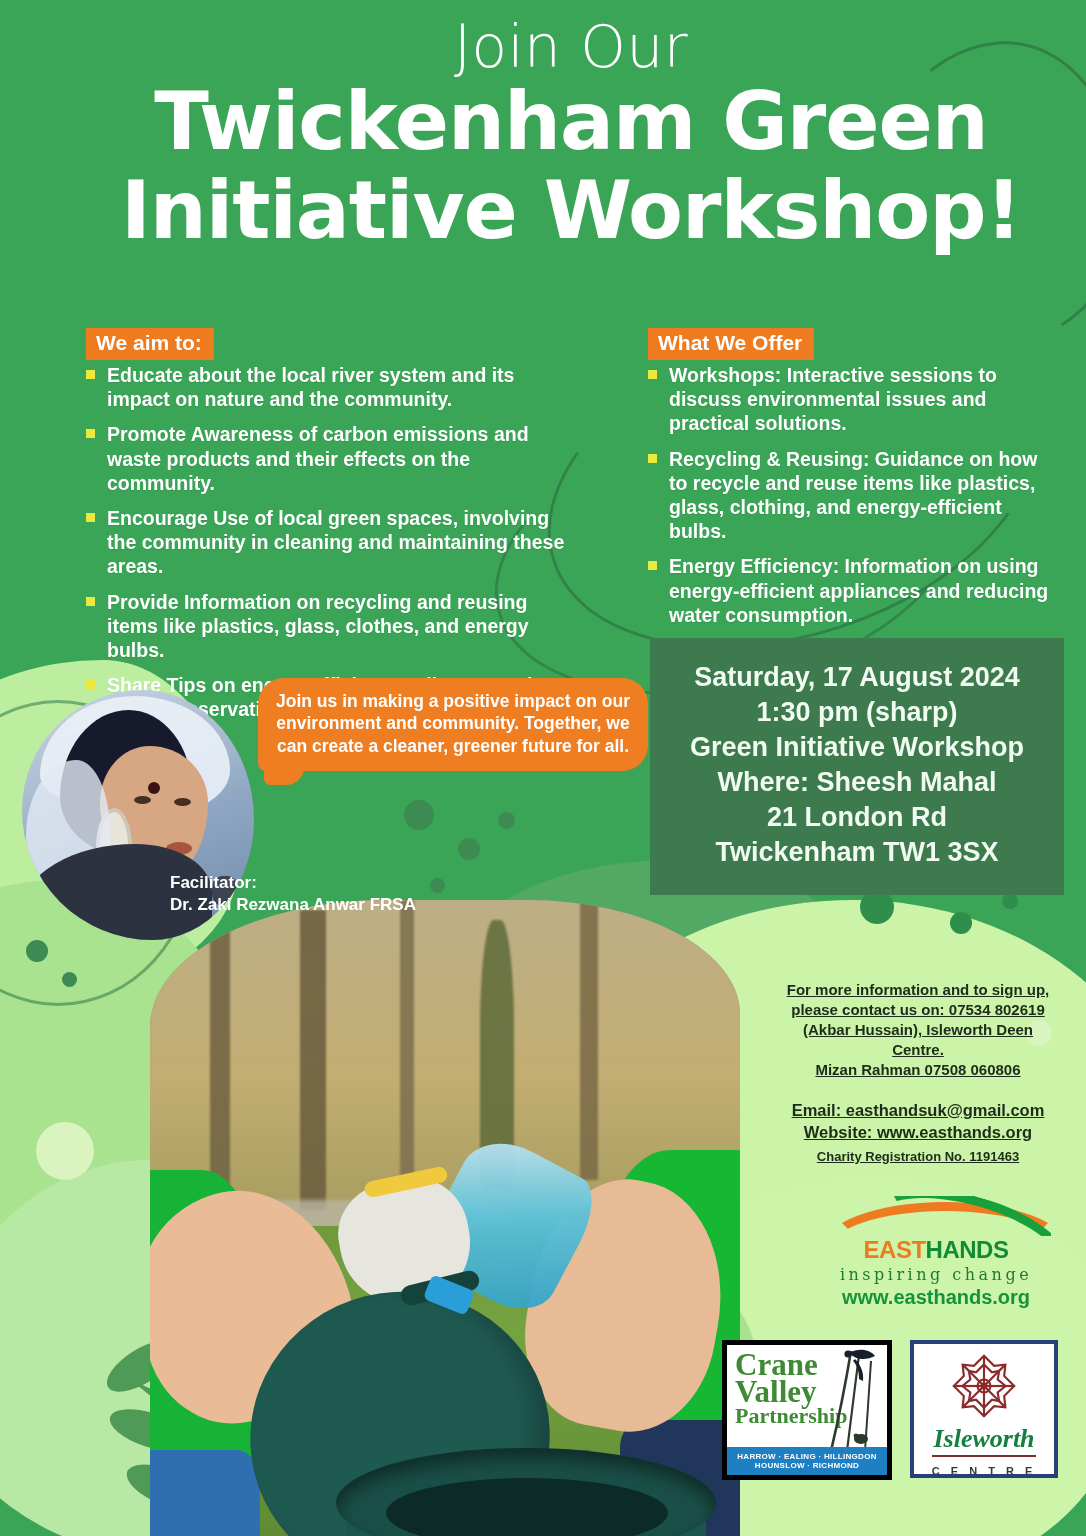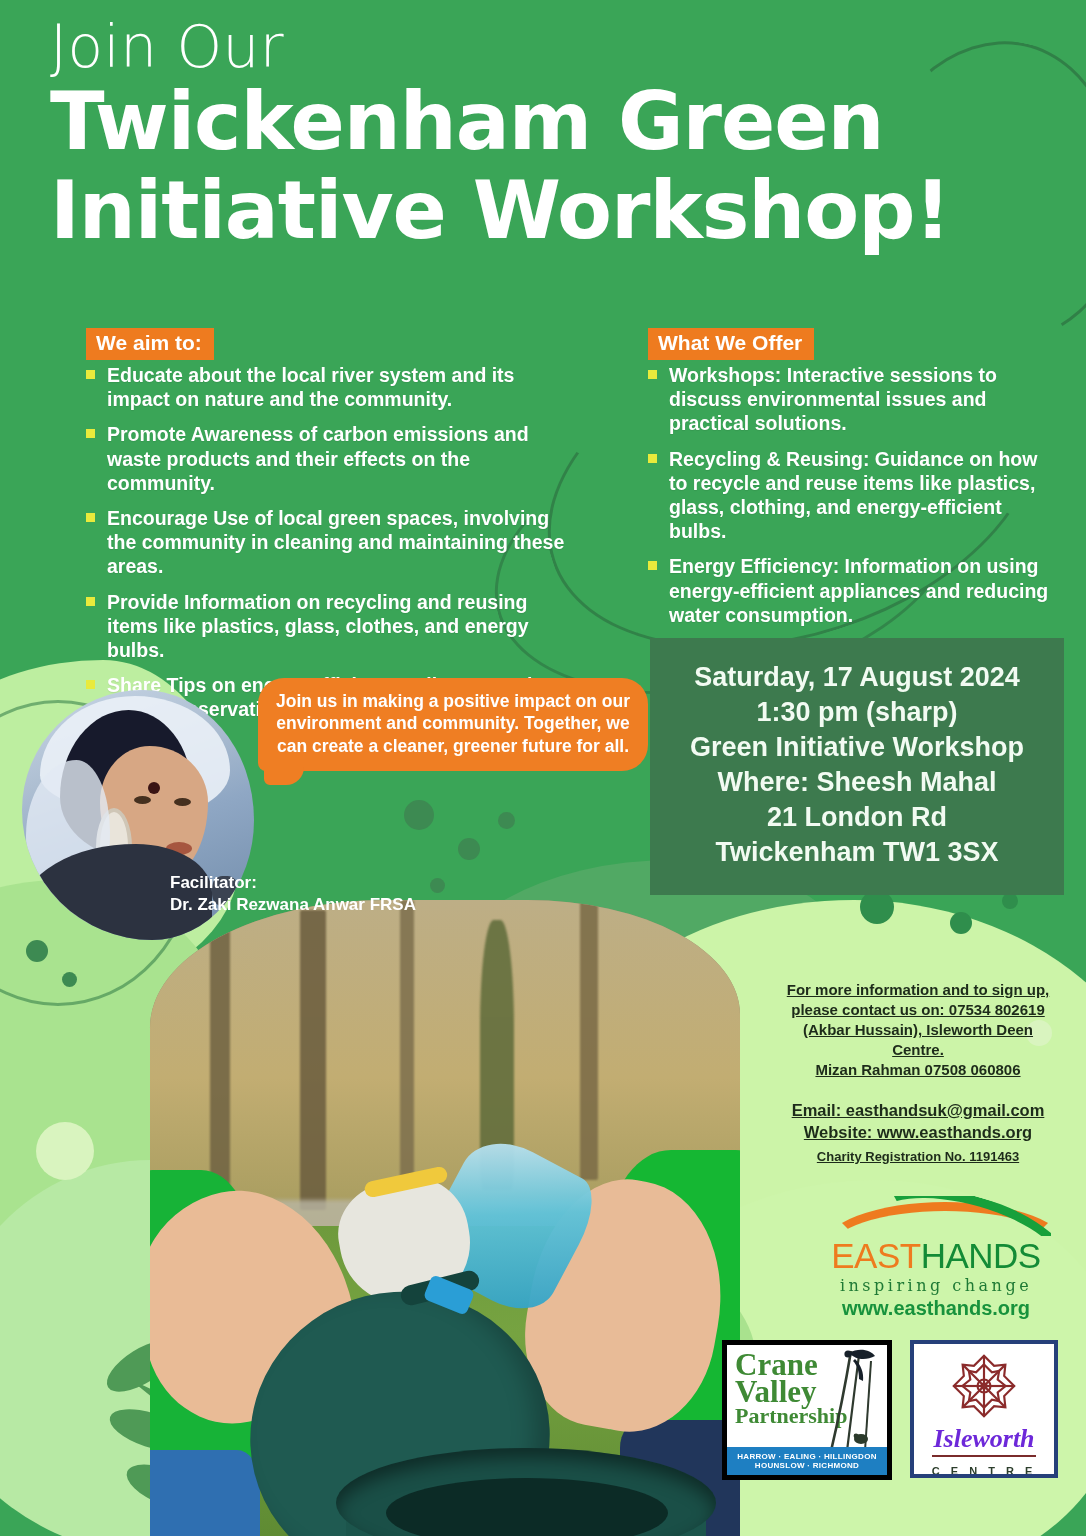--- a/index.html
+++ b/index.html
@@ -81,22 +81,22 @@
   .blob-r-dark{
     position:absolute;right:330px;top:1220px;width:500px;height:320px;
     background:#a9e28e;border-radius:50% 50% 46% 54%/56% 44% 56% 44%;
   }
   .leaf-sprig{
     position:absolute;left:90px;top:1270px;width:300px;height:270px;
   }
 
   
   .headline{
-    position:absolute;left:8px;right:0;top:18px;
-    color:#ffffff;z-index:6;padding-left:42px;
+    position:absolute;left:14px;right:0;top:18px;
+    text-align:center;color:#ffffff;z-index:6;padding-left:42px;
   }
   .h-small{
     font-size:58px;font-weight:300;line-height:1.0;letter-spacing:.5px;
     font-family:"DejaVu Sans", sans-serif;
   }
   .h-big{
     font-size:80px;font-weight:700;line-height:1.06;letter-spacing:-1px;
     margin-top:4px;font-family:"DejaVu Sans", sans-serif;
   }
 
@@ -320,21 +320,21 @@
   .eh-arc i{
     position:absolute;left:0;top:6px;width:230px;height:76px;
     border-radius:50%;border:9px solid transparent;
     border-top-color:#ee7b1f;
   }
   .eh-arc b{
     position:absolute;left:40px;top:0px;width:196px;height:80px;
     border-radius:50%;border:9px solid transparent;
     border-top-color:#18a03b;transform:rotate(16deg);
   }
-  .eh-word{font-size:35px;font-weight:400;letter-spacing:-.5px;line-height:1;}
+  .eh-word{font-size:24px;font-weight:700;letter-spacing:-.5px;line-height:1;}
   .eh-word .e{color:#ee7b1f;}
   .eh-word .h{color:#138b36;}
   .eh-tag{
     font-size:16px;color:#1f7a35;letter-spacing:3.5px;margin-top:3px;
     font-family:"DejaVu Serif", serif;
   }
   .eh-url{font-size:20px;color:#17923c;font-weight:700;margin-top:2px;}
 
   
   .partners{position:absolute;left:722px;top:1340px;z-index:10;display:flex;gap:18px;}
@@ -356,21 +356,21 @@
     position:absolute;left:0;right:0;bottom:0;height:28px;background:#1e7fc2;
     color:#ffffff;font-size:8px;font-weight:700;letter-spacing:.3px;
     display:flex;flex-direction:column;align-items:center;justify-content:center;
   }
   .isl{
     width:140px;height:130px;background:#ffffff;border:4px solid #26407a;
     position:relative;overflow:hidden;text-align:center;
   }
   .isl .star{margin:6px auto 0 auto;width:84px;height:72px;}
   .isl .n{
-    font-size:26px;color:#6d28d9;font-weight:700;font-style:italic;
+    font-size:26px;color:#15803d;font-weight:700;font-style:italic;
     font-family:"Liberation Serif", serif;margin-top:0px;line-height:1;
   }
   .isl .c{
     font-size:11px;color:#2c3e2c;letter-spacing:4px;margin-top:8px;font-weight:700;
   }
   .isl .rule{
     width:104px;height:2px;background:#7a2b2b;margin:3px auto 0 auto;position:relative;
   }
 </style>
 </head>

